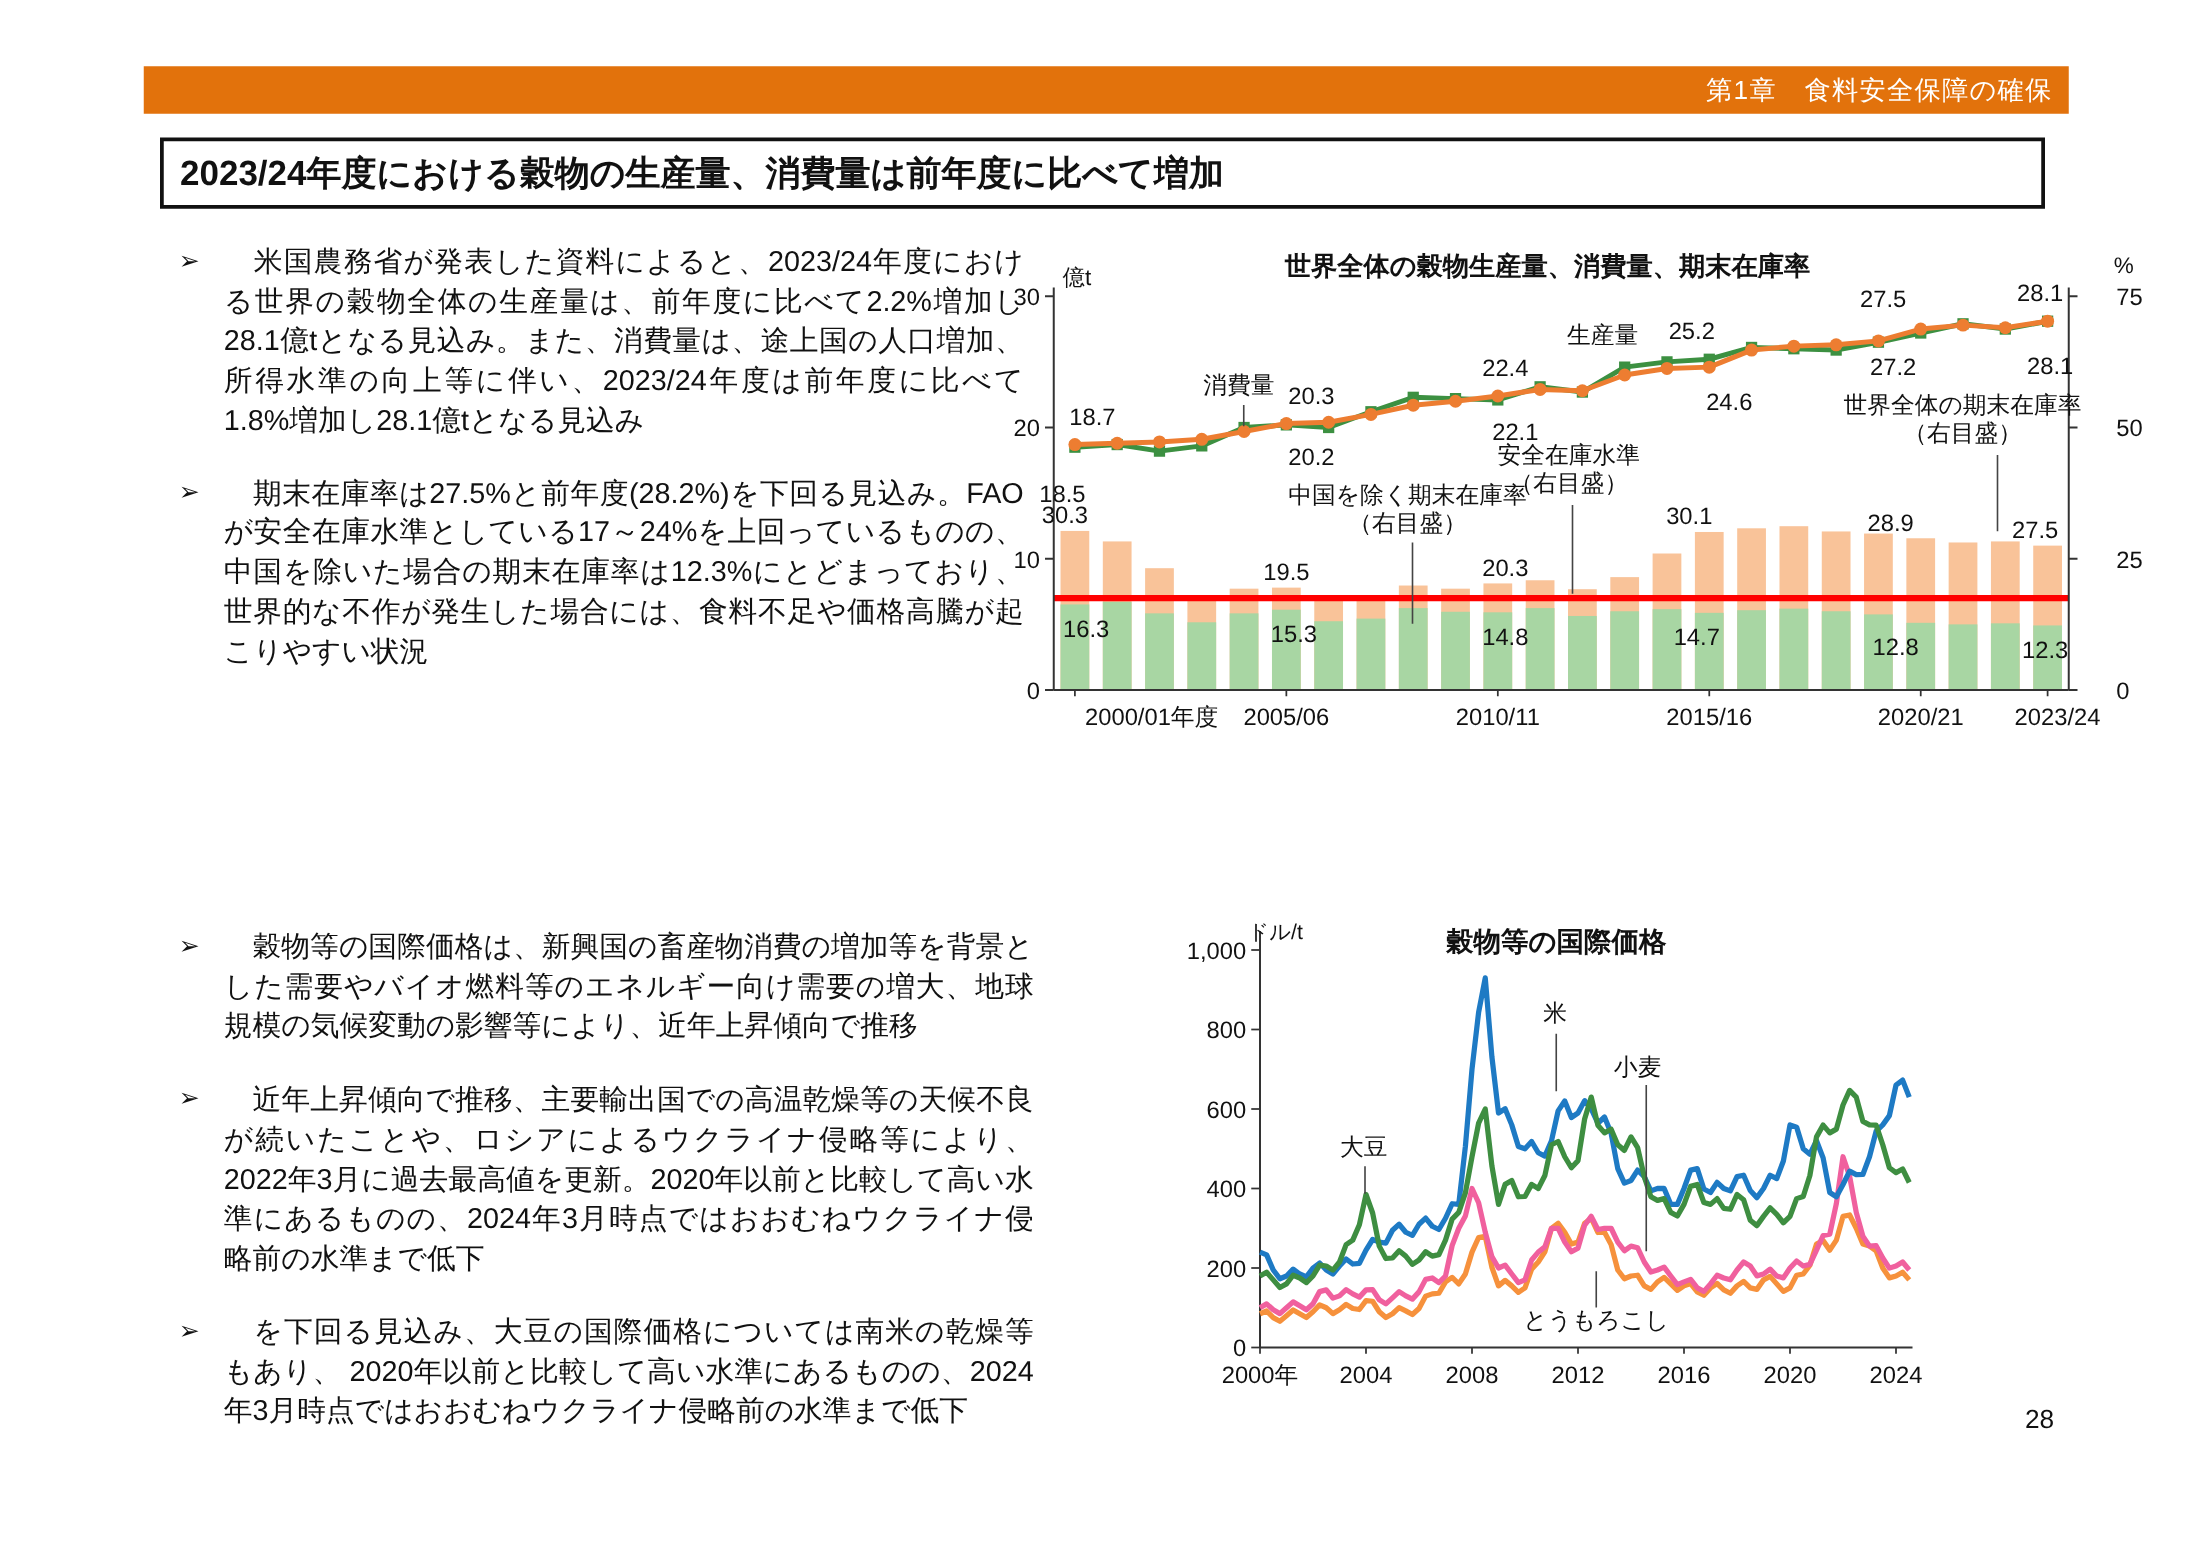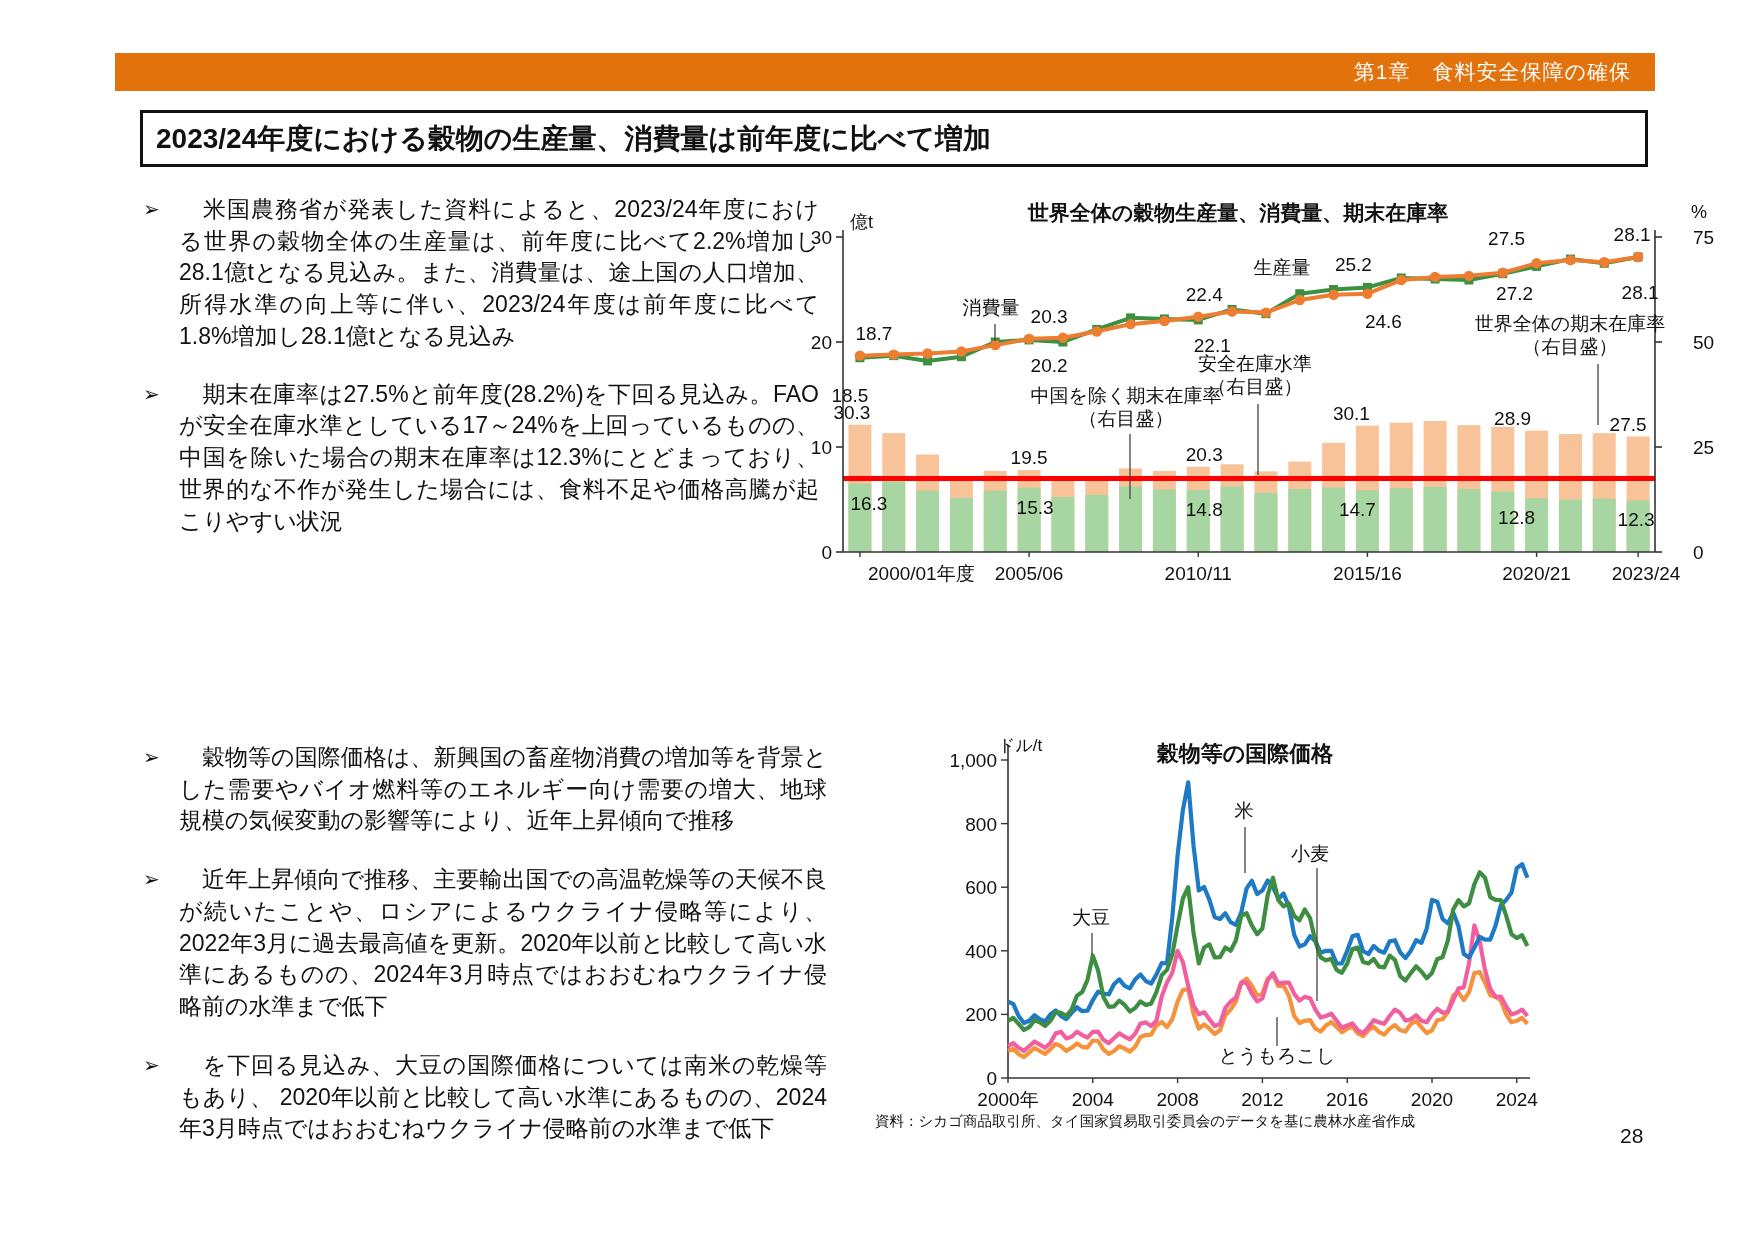--- a/index.html
+++ b/index.html
@@ -1,23 +1,23 @@
 <!DOCTYPE html>
 <html><head>
 <meta charset="utf-8">
 <style>
   html,body{margin:0;padding:0;background:#ffffff;}
   #page{position:relative;width:1755px;height:1241px;background:#fff;overflow:hidden;
         font-family:"Liberation Sans","DejaVu Sans",sans-serif;color:#111;}
   .abs{position:absolute;}
   .header-bar{left:115px;top:53px;width:1540px;height:38px;background:#e2720c;
-      display:flex;align-items:center;justify-content:flex-end;padding-right:24px;box-sizing:border-box;}
+      display:flex;align-items:center;justify-content:flex-end;padding-right:13px;box-sizing:border-box;}
   .header-bar span{color:#fff;font-size:21px;letter-spacing:1px;}
   .title-box{left:128px;width:1508px;height:57px;border:3px solid #111;background:#fff;
-      display:flex;align-items:center;box-sizing:border-box;padding-left:13px;margin-left:12px;}
+      display:flex;align-items:center;box-sizing:border-box;padding-left:13px;}
   .title-box span{font-size:28px;font-weight:bold;}
   #tb1{top:110px;}
   #tb2{top:640px;}
   .bullets{display:flex;flex-direction:column;}
   #blk1{left:143px;top:194px;width:676px;gap:26px;}
   #blk2{left:143px;top:742px;width:684px;gap:27px;}
   .bullet{display:flex;font-size:23px;line-height:1.38;text-align:justify;}
   .bullet .arr{flex:0 0 36px;font-size:20px;padding-top:2px;}
   .src{font-size:14.5px;color:#111;white-space:nowrap;}
   #src1{left:940px;top:593px;}
@@ -277,16 +277,15 @@
       <text x="261" y="259" font-size="19" fill="#111" text-anchor="middle" font-weight="normal">大豆</text>
       <line x1="262" y1="268" x2="262" y2="290" stroke="#444" stroke-width="1.3"></line>
       <text x="414" y="152" font-size="19" fill="#111" text-anchor="middle" font-weight="normal">米</text>
       <line x1="415" y1="162" x2="415" y2="208" stroke="#444" stroke-width="1.3"></line>
       <text x="480" y="195" font-size="19" fill="#111" text-anchor="middle" font-weight="normal">小麦</text>
       <line x1="487" y1="203" x2="487" y2="336" stroke="#444" stroke-width="1.3"></line>
       <text x="447" y="397" font-size="19" fill="#111" text-anchor="middle" font-weight="normal">とうもろこし</text>
       <line x1="447" y1="381" x2="447" y2="352" stroke="#444" stroke-width="1.3"></line>
       <text x="415" y="96" font-size="22" fill="#111" text-anchor="middle" font-weight="bold">穀物等の国際価格</text>
     </svg>
-  <div class="abs src" id="src2">資料：シカゴ商品取引所、タイ国家貿易取引委員会のデータを基に農林水産省作成</div>
 
   <div class="abs" id="pgnum">28</div>
 </div>
 
 </body></html>

